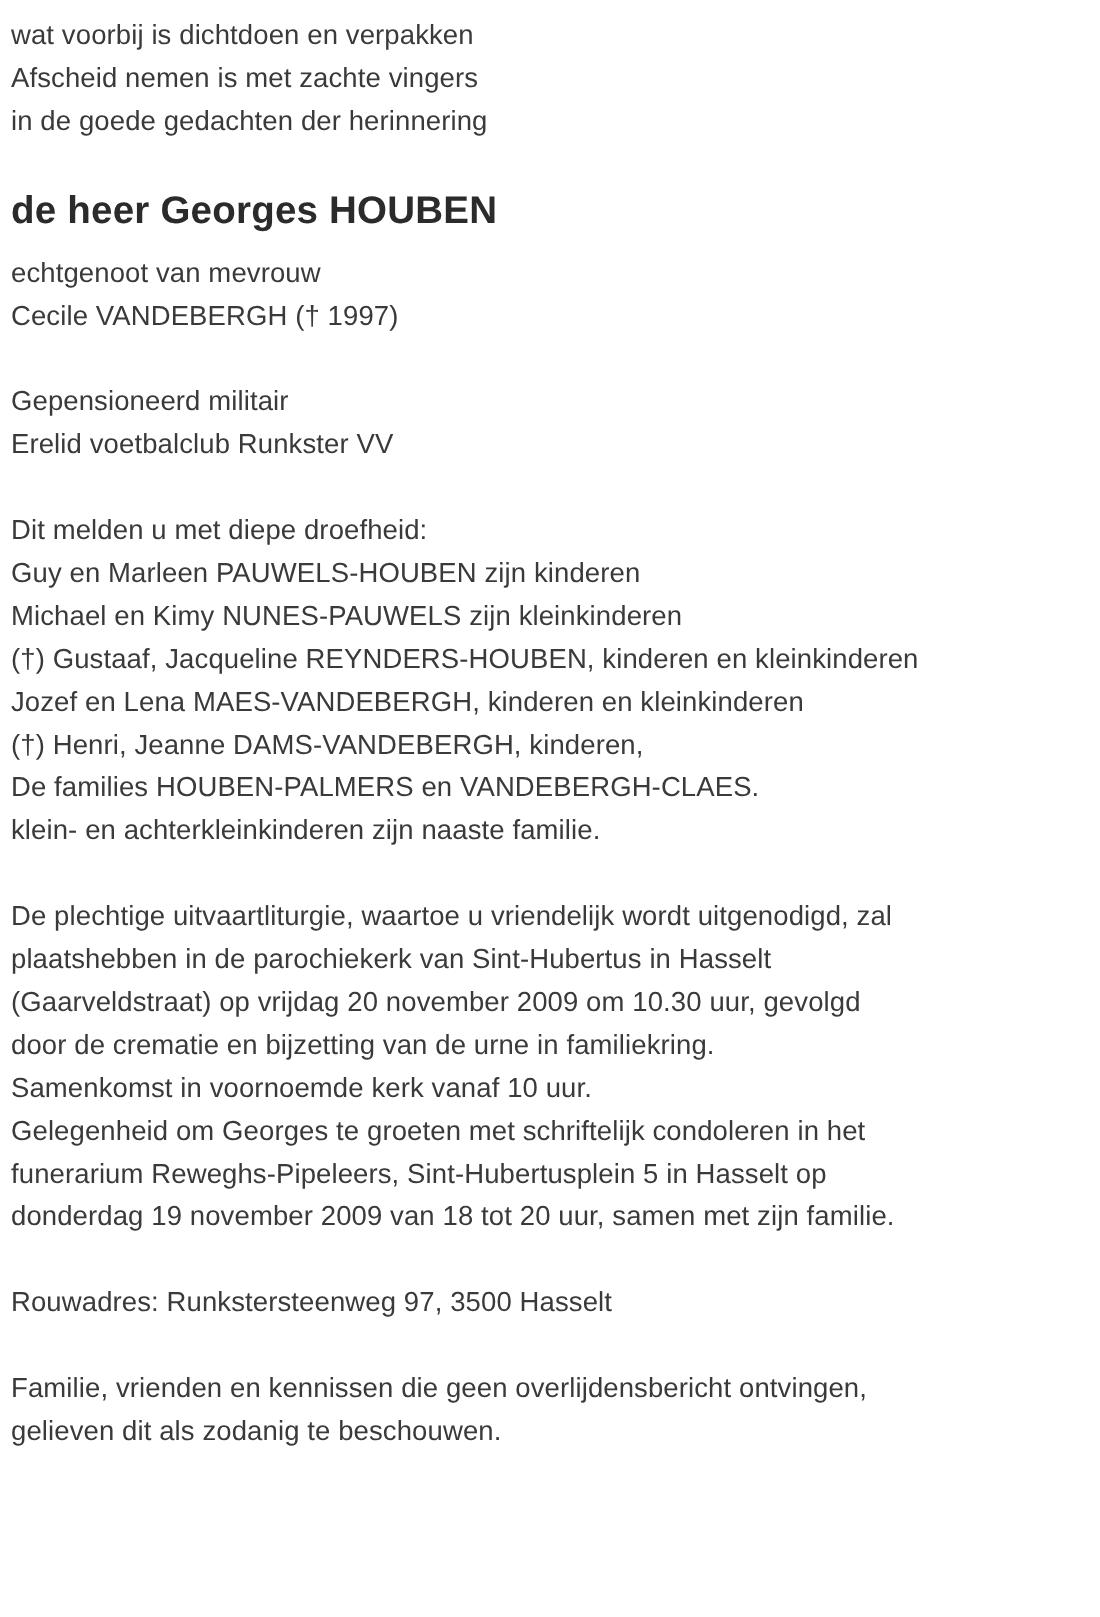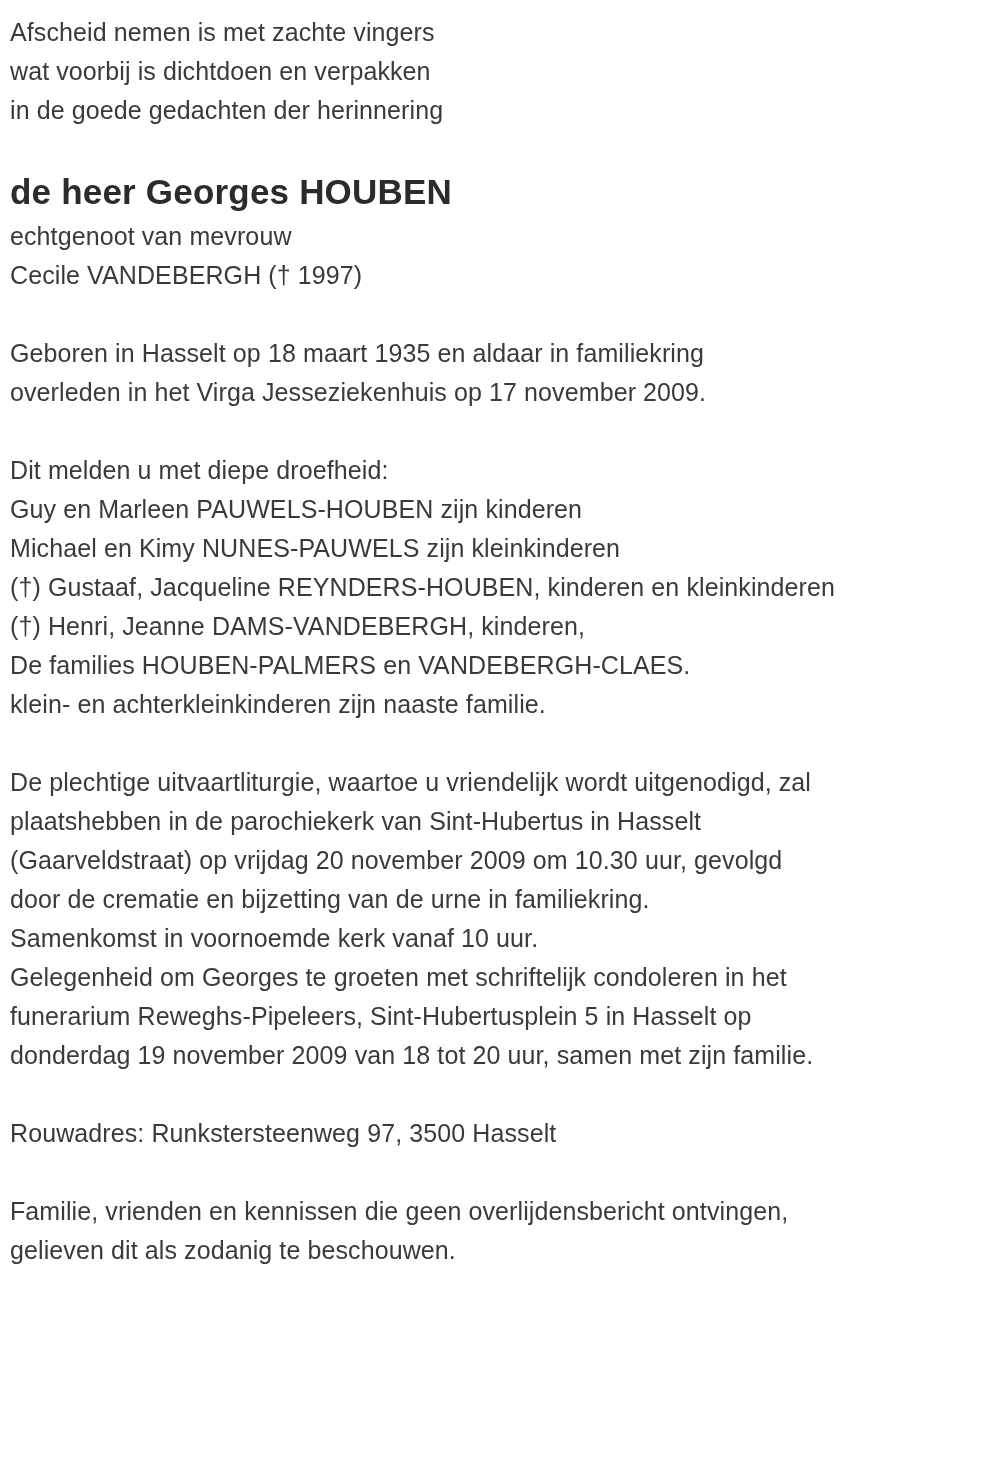--- a/index.html
+++ b/index.html
@@ -28,54 +28,55 @@
     font-size: 25px;
     line-height: 39px;
     white-space: nowrap;
     letter-spacing: 0.1px;
   }
   h1.deceased-title {
     font-size: 35px;
     line-height: 46px;
     font-weight: 700;
     color: #2b2b2b;
-    margin: 9px 0 2px 0;
+    margin: 9px 0 14px 0;
     white-space: nowrap;
     letter-spacing: 0.2px;
   }
 </style>
 </head>
 <body>
 
 <div class="page">
 
   <div class="para">
+    <span class="line">wat voorbij is dichtdoen en verpakken</span>
     <span class="line">Afscheid nemen is met zachte vingers</span>
-    <span class="line">wat voorbij is dichtdoen en verpakken</span>
     <span class="line">in de goede gedachten der herinnering</span>
   </div>
 
   <h1 class="deceased-title">de heer Georges HOUBEN</h1>
 
   <div class="para">
     <span class="line">echtgenoot van mevrouw</span>
     <span class="line">Cecile VANDEBERGH († 1997)</span>
   </div>
 
+  <div class="para">
+    <span class="line">Gepensioneerd militair</span>
+    <span class="line">Erelid voetbalclub Runkster VV</span>
+  </div>
 
-  <div class="para">
-    <span class="line">Geboren in Hasselt op 18 maart 1935 en aldaar in familiekring</span>
-    <span class="line">overleden in het Virga Jesseziekenhuis op 17 november 2009.</span>
-  </div>
 
   <div class="para">
     <span class="line">Dit melden u met diepe droefheid:</span>
     <span class="line">Guy en Marleen PAUWELS-HOUBEN zijn kinderen</span>
     <span class="line">Michael en Kimy NUNES-PAUWELS zijn kleinkinderen</span>
     <span class="line">(†) Gustaaf, Jacqueline REYNDERS-HOUBEN, kinderen en kleinkinderen</span>
+    <span class="line">Jozef en Lena MAES-VANDEBERGH, kinderen en kleinkinderen</span>
     <span class="line">(†) Henri, Jeanne DAMS-VANDEBERGH, kinderen,</span>
     <span class="line">De families HOUBEN-PALMERS en VANDEBERGH-CLAES.</span>
     <span class="line">klein- en achterkleinkinderen zijn naaste familie.</span>
   </div>
 
   <div class="para">
     <span class="line">De plechtige uitvaartliturgie, waartoe u vriendelijk wordt uitgenodigd, zal</span>
     <span class="line">plaatshebben in de parochiekerk van Sint-Hubertus in Hasselt</span>
     <span class="line">(Gaarveldstraat) op vrijdag 20 november 2009 om 10.30 uur, gevolgd</span>
     <span class="line">door de crematie en bijzetting van de urne in familiekring.</span>

